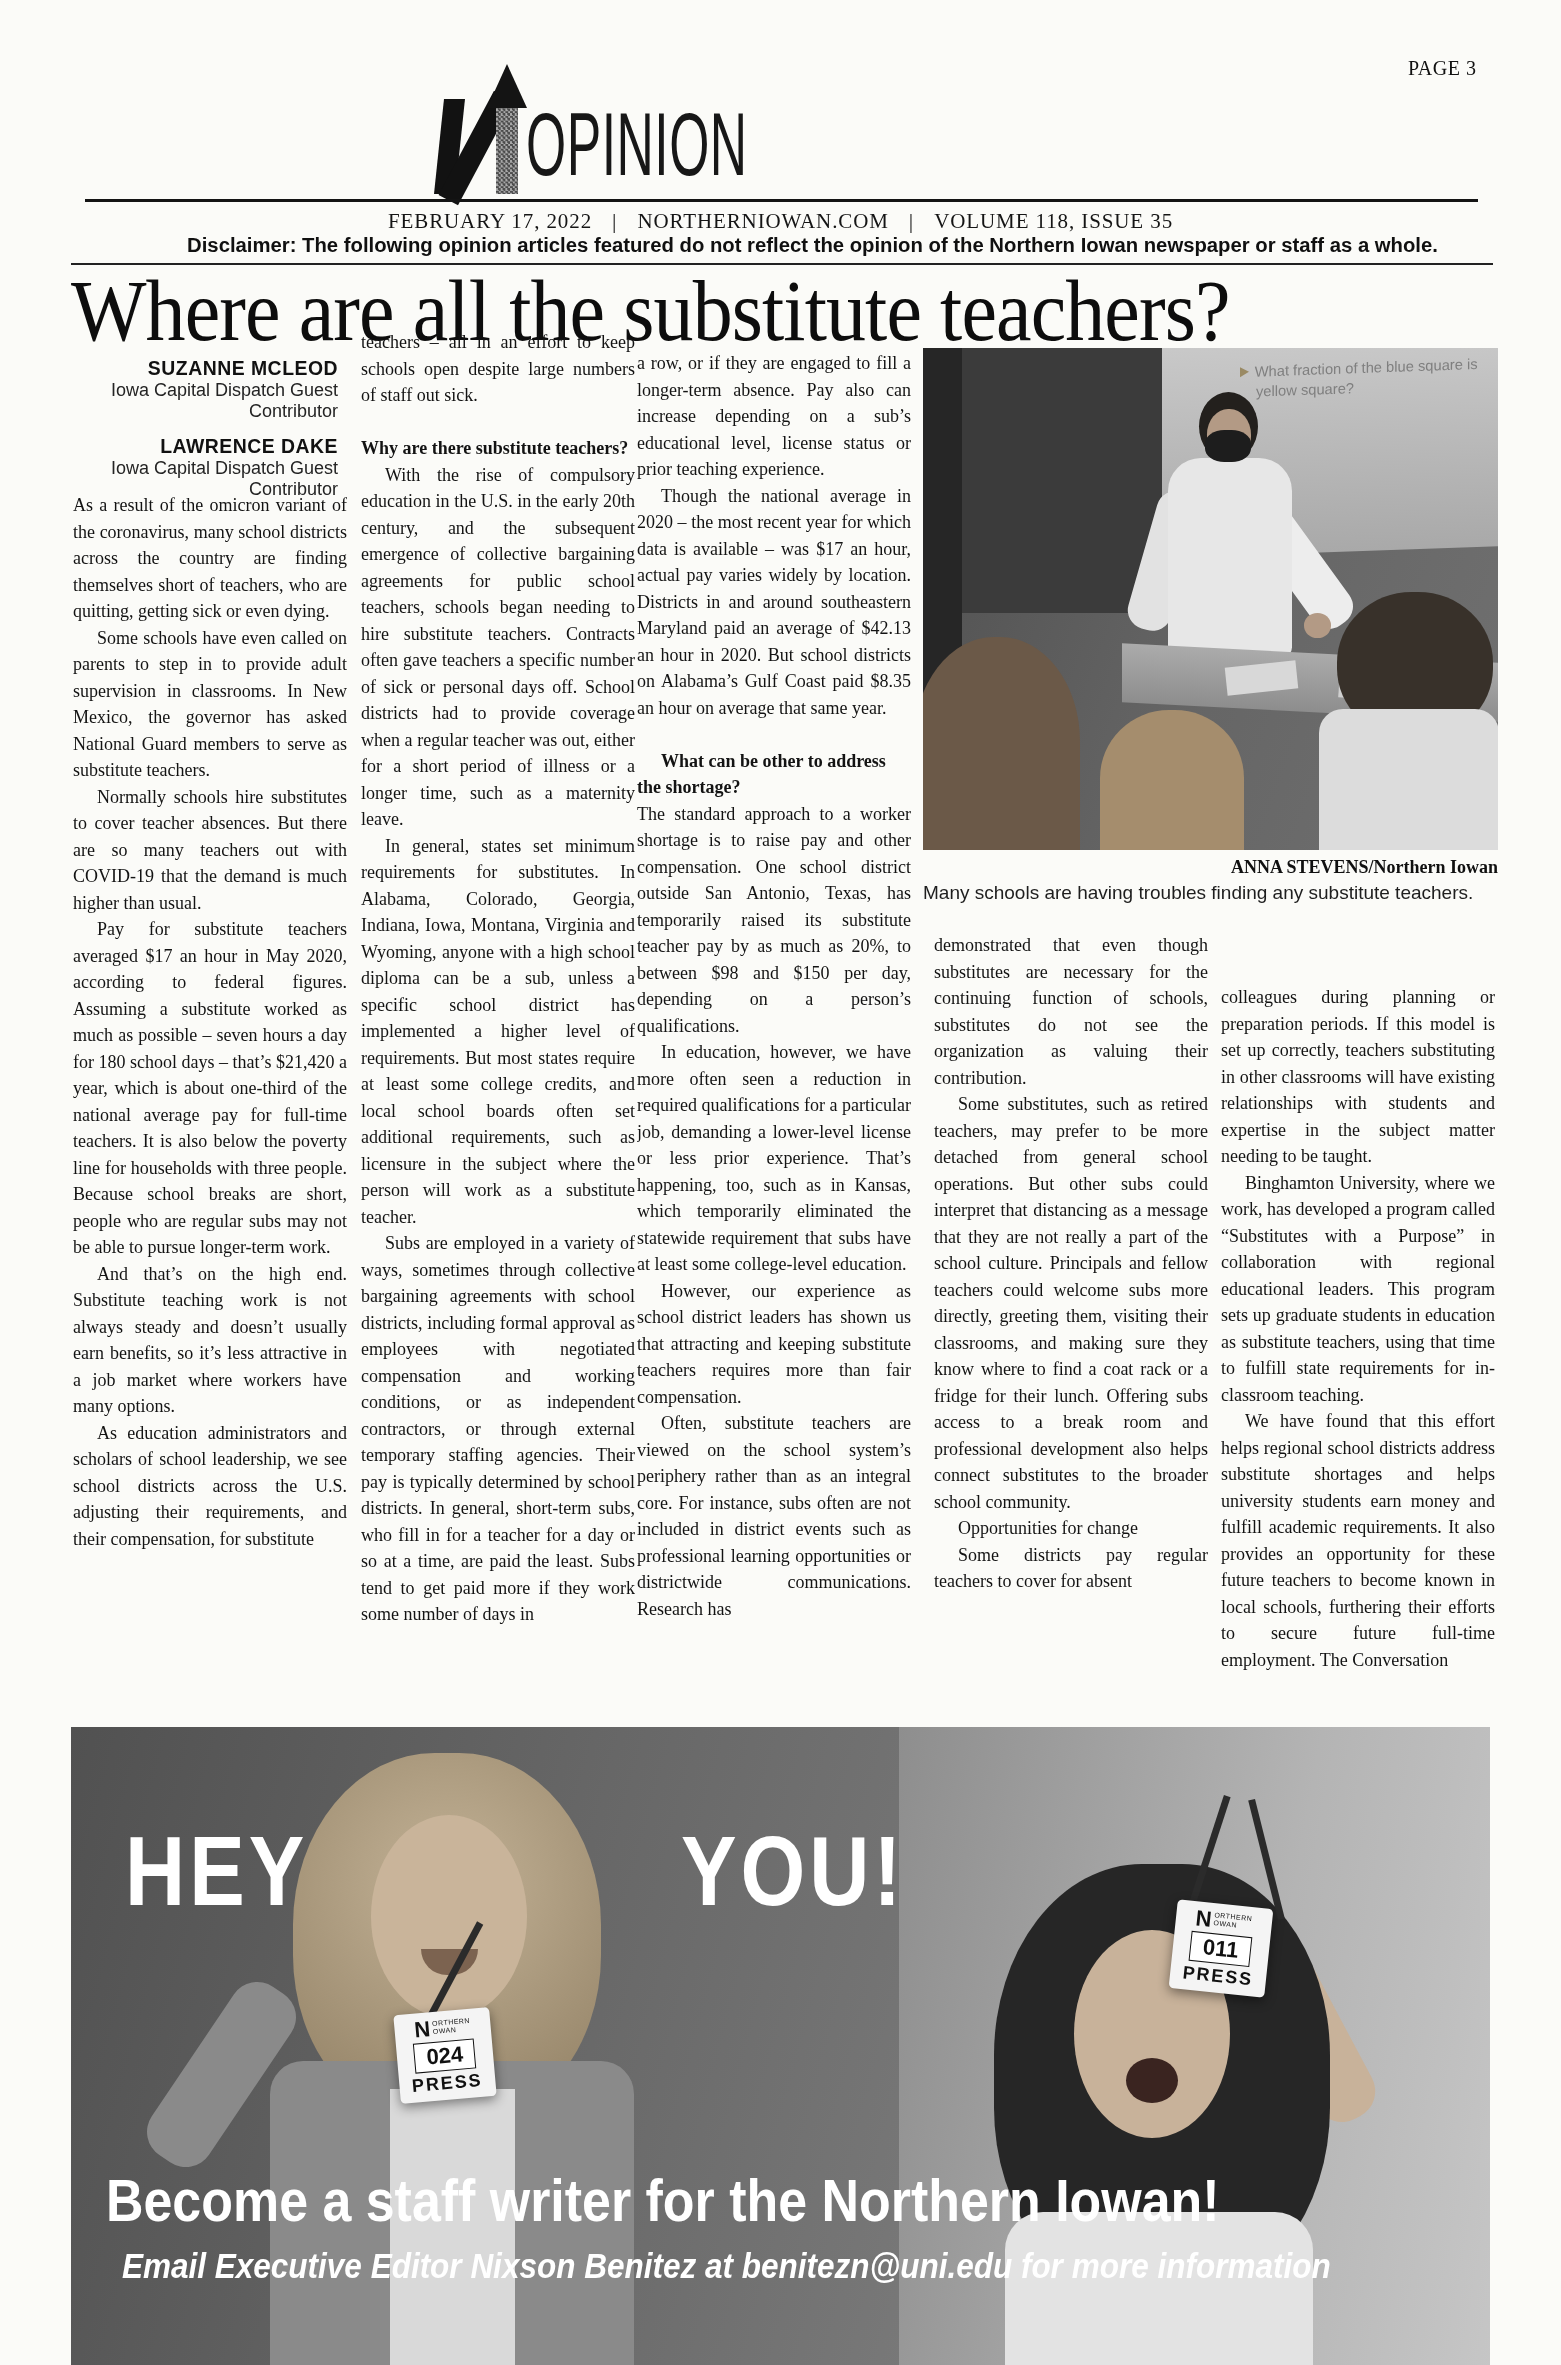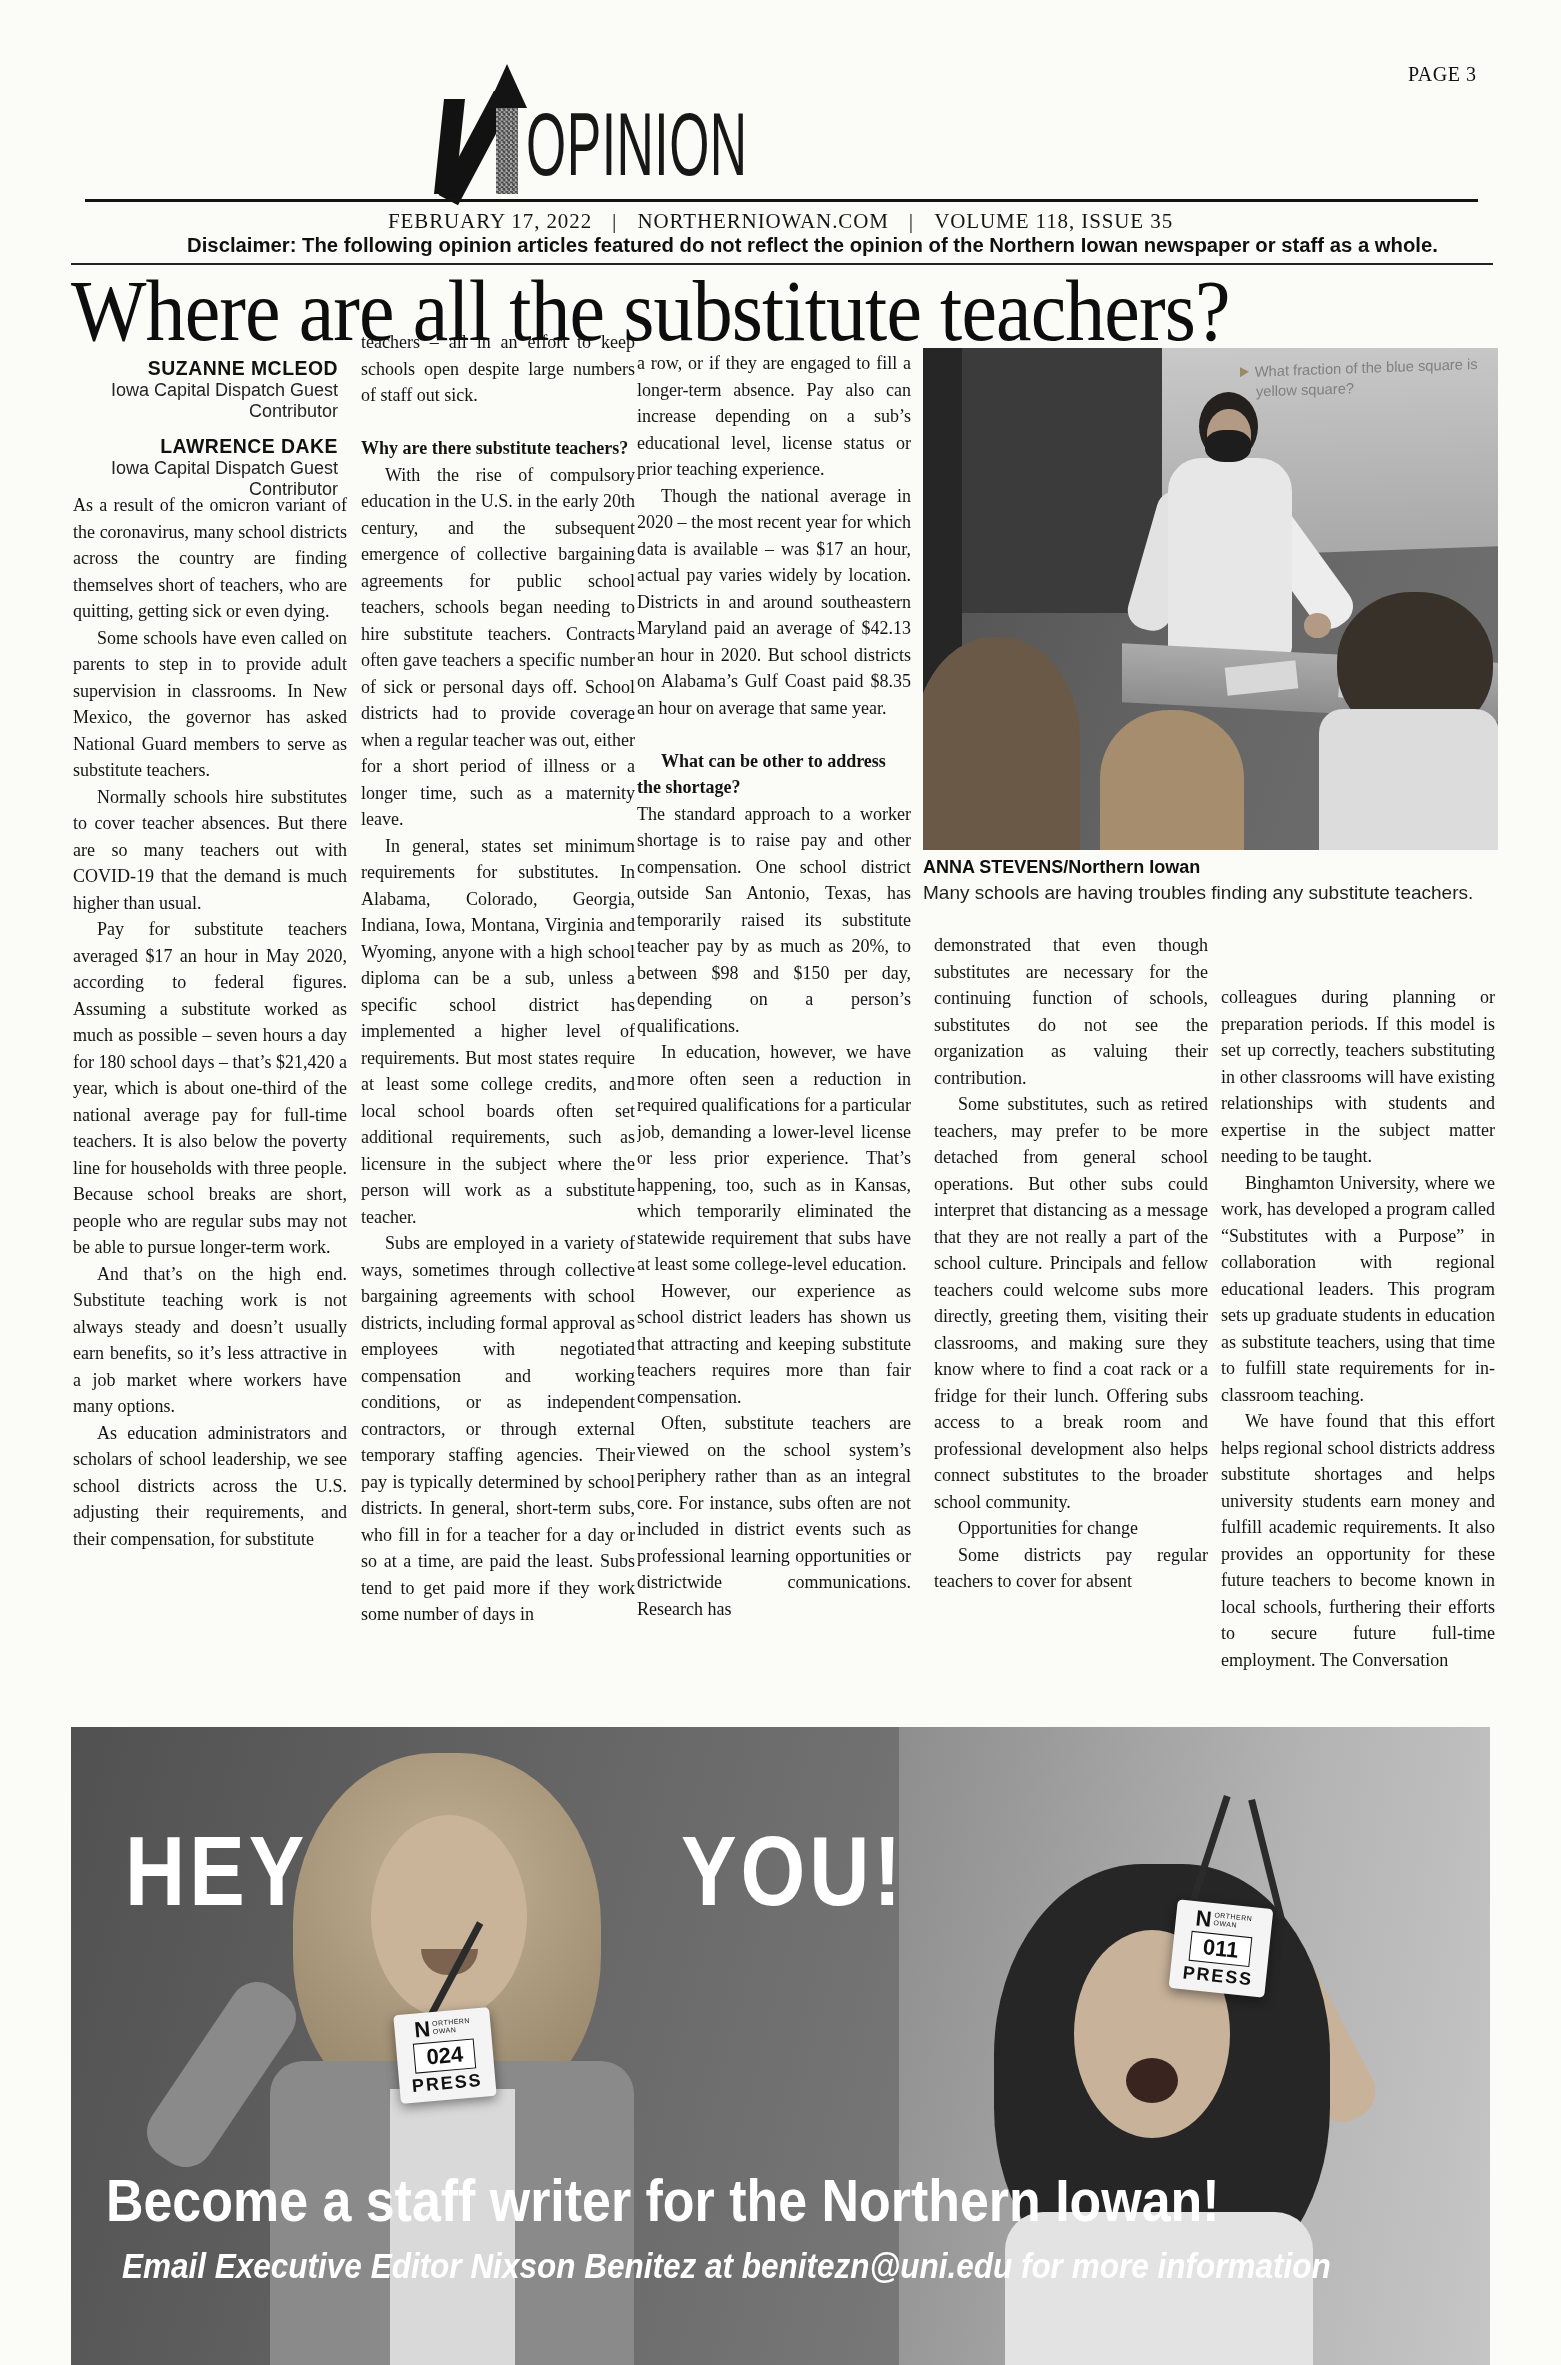--- a/index.html
+++ b/index.html
@@ -1,20 +1,20 @@
 <!DOCTYPE html>
 <html style="font-size:7.6px"><head>
 <meta charset="utf-8">
 <style>
   html,body{margin:0;padding:0;background:#888;}
   .page{position:relative;width:1561px;height:2413px;background:#fbfbf8;font-family:"Liberation Serif",serif;color:#111;overflow:hidden;}
   .abs{position:absolute;}
 
   
-  .page-num{left:1408px;top:63px;font-size:20px;letter-spacing:0.5px;}
+  .page-num{left:1408px;top:57px;font-size:20px;letter-spacing:0.5px;}
   .logo{left:438px;top:70px;width:83px;height:125px;}
   .logo .n-left{position:absolute;left:0.9px;top:29px;width:21px;height:95px;background:#121212;transform:skewX(-6deg);}
   .logo .n-diag{position:absolute;left:27.4px;top:19px;width:22px;height:118px;background:#121212;transform:rotate(28deg);}
   .logo .n-right{position:absolute;left:58px;top:29px;width:22px;height:95px;background:repeating-conic-gradient(#4c4c4c 0% 25%,#a9a9a9 0% 50%) 0 0/4.7px 4.7px;}
   .logo .n-arrow{position:absolute;left:49px;top:-5.7px;width:0;height:0;border-left:20px solid transparent;border-right:20px solid transparent;border-bottom:44px solid #141414;}
   .masthead-title{left:526px;top:100px;font-family:"Liberation Sans",sans-serif;font-size:89px;line-height:89px;font-weight:400;letter-spacing:0.9px;transform:scaleX(.58);transform-origin:left top;white-space:nowrap;color:#171717;}
   .rule1{left:85px;top:199px;width:1393px;height:2.8px;background:#141414;}
   .dateline{left:0;top:208px;width:1561px;text-align:center;font-size:21px;letter-spacing:0.9px;color:#151515;}
   .dateline .sep{margin:0 20px;font-size:22px;}
   .disclaimer{left:0;top:234px;width:1561px;text-align:center;font-family:"Liberation Sans",sans-serif;font-weight:bold;font-size:20.3px;color:#101010;padding-left:32px;}
@@ -53,21 +53,21 @@
   .ph-arm-l{position:absolute;left:219px;top:142px;width:44px;height:142px;background:#e2e2e2;transform:rotate(16deg);border-radius:19px;}
   .ph-arm-r{position:absolute;left:356px;top:147px;width:44px;height:142px;background:#ededed;transform:rotate(-36deg);border-radius:19px;}
   .ph-hand{position:absolute;left:381px;top:265px;width:26.5px;height:24.6px;background:#b39a85;border-radius:50%;}
   .ph-table{position:absolute;left:199px;top:305px;width:376px;height:59px;background:linear-gradient(#ababab,#8d8d8d);transform:skewY(3deg);}
   .ph-paper1{position:absolute;left:303px;top:316px;width:71px;height:28px;background:#d8d8d8;transform:rotate(-6deg);}
   .ph-paper2{position:absolute;left:416px;top:326px;width:80px;height:26px;background:#cfcfcf;transform:rotate(4deg);}
   .ph-stu1{position:absolute;left:-9.5px;top:289px;width:166px;height:218px;background:#6b5948;border-radius:48% 48% 0 0;}
   .ph-stu2{position:absolute;left:177px;top:362px;width:144px;height:142px;background:#a58d6d;border-radius:48% 48% 0 0;}
   .ph-stu3-hair{position:absolute;left:414px;top:244px;width:156px;height:147px;background:#38312a;border-radius:48%;}
   .ph-stu3-shirt{position:absolute;left:396px;top:361px;width:180px;height:142px;background:#dcdcdc;border-radius:24px 24px 0 0;}
-  .photo-credit{left:923px;top:857px;width:575px;text-align:left;font-family:Liberation Sans, sans-serif;font-weight:bold;font-size:18px;color:#101010;}
+  .photo-credit{left:923px;top:857px;width:575px;text-align:right;font-family:Liberation Serif, serif;font-weight:bold;font-size:18px;color:#101010;}
   .photo-caption{left:923px;top:882px;width:575px;font-family:"Liberation Sans",sans-serif;font-size:19px;color:#1e1e1e;}
 
   
   .ad{left:71px;top:1727px;width:1419px;height:658px;overflow:hidden;background:#6e6e6e;}
   .ad-bg-left{position:absolute;left:0;top:0;width:828px;height:100%;background:linear-gradient(105deg,#515151,#676767 55%,#787878);}
   .ad-bg-right{position:absolute;left:828px;top:0;width:591px;height:100%;background:linear-gradient(100deg,#8e8e8e,#b4b4b4 60%,#c6c6c6);}
   .adw1-hair{position:absolute;left:222px;top:26px;width:308px;height:374px;background:radial-gradient(circle at 50% 35%,#c3b296,#8e7d61);border-radius:46%;}
   .adw1-face{position:absolute;left:300px;top:88px;width:156px;height:203px;background:#c9b49a;border-radius:50%;}
   .adw1-smile{position:absolute;left:350px;top:222px;width:57px;height:26px;background:#7c6350;border-radius:0 0 28px 28px;}
   .adw1-body{position:absolute;left:199px;top:334px;width:364px;height:326px;background:#8a8a8a;border-radius:33px 33px 0 0;}

